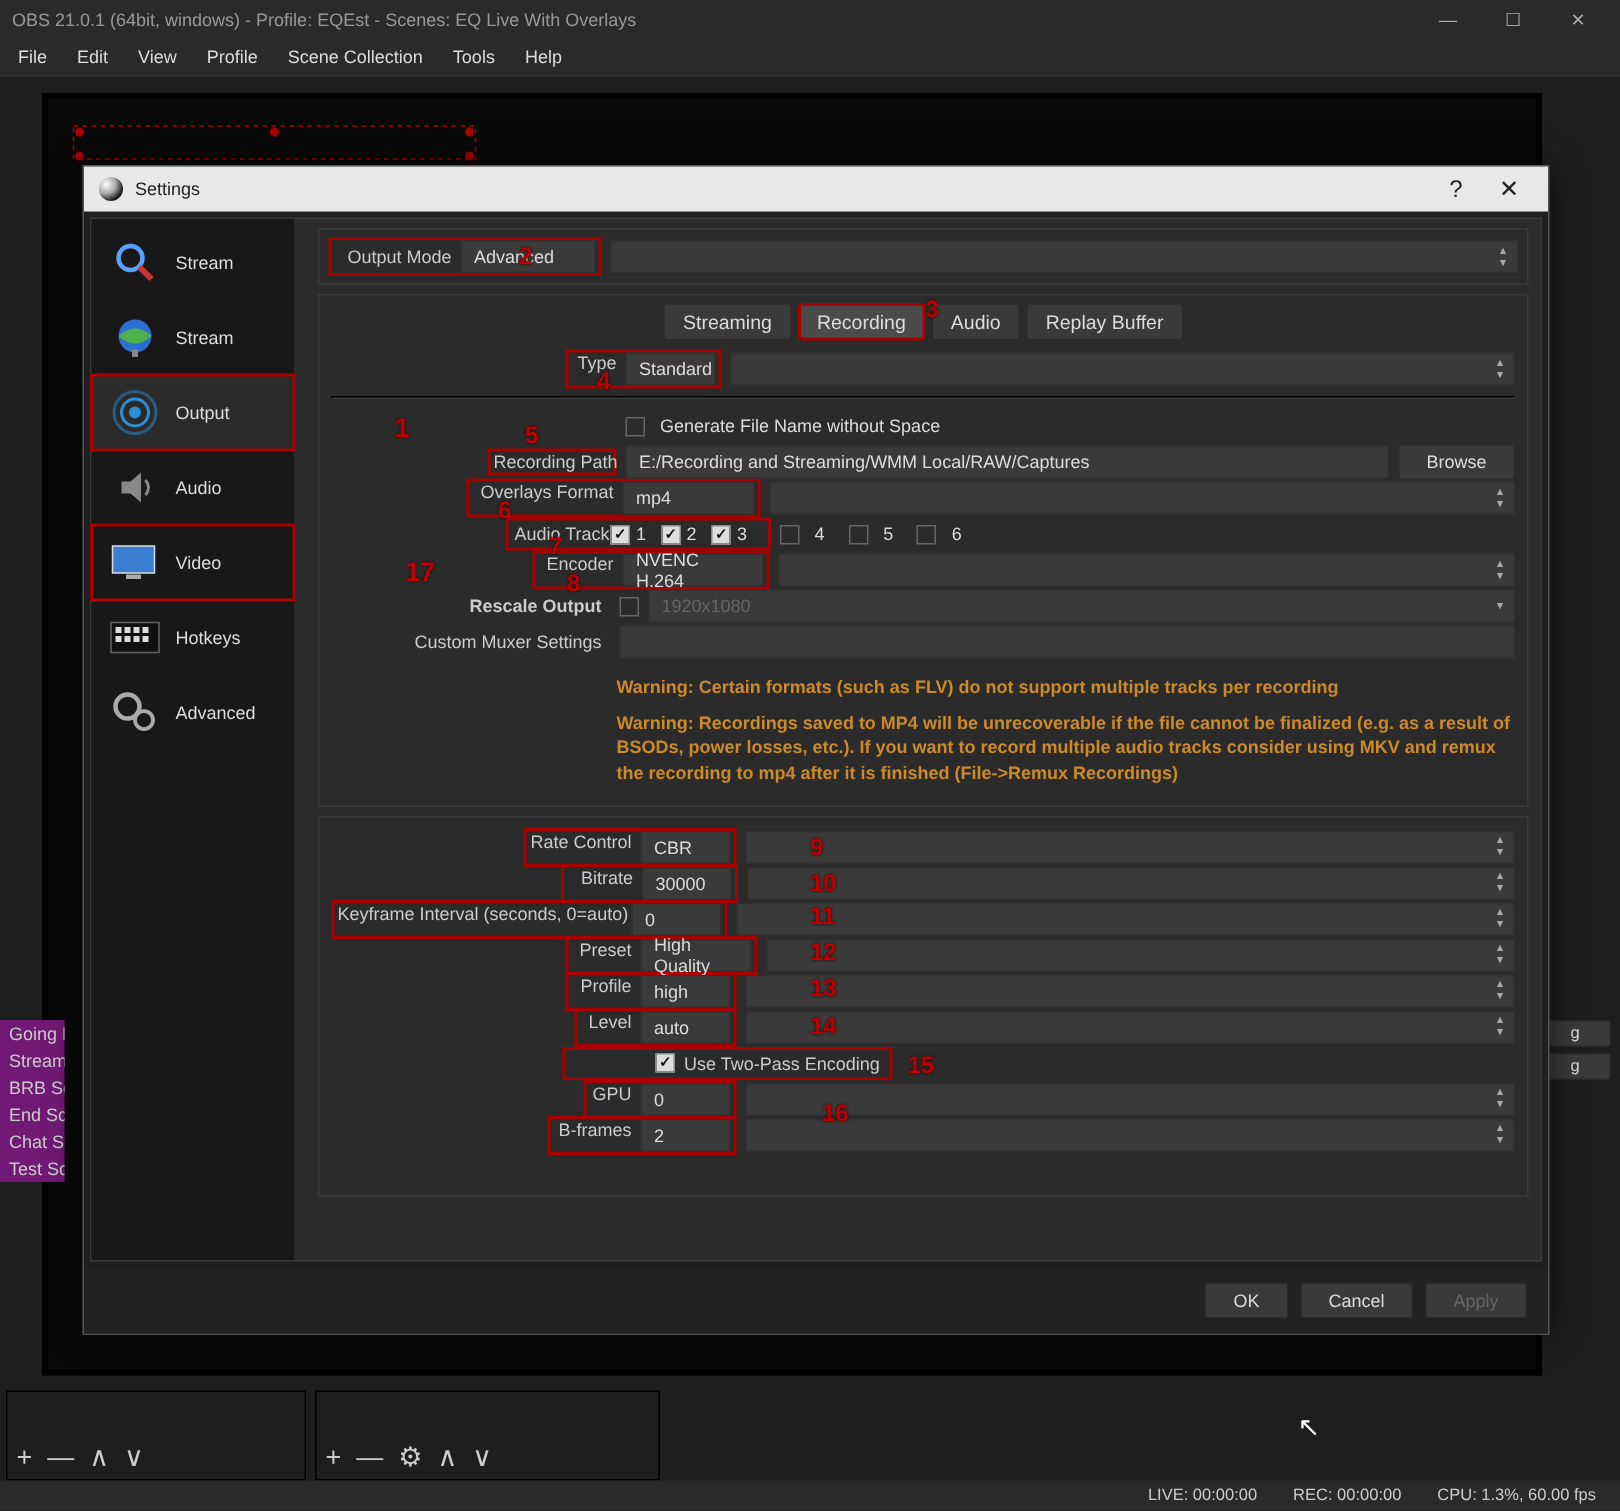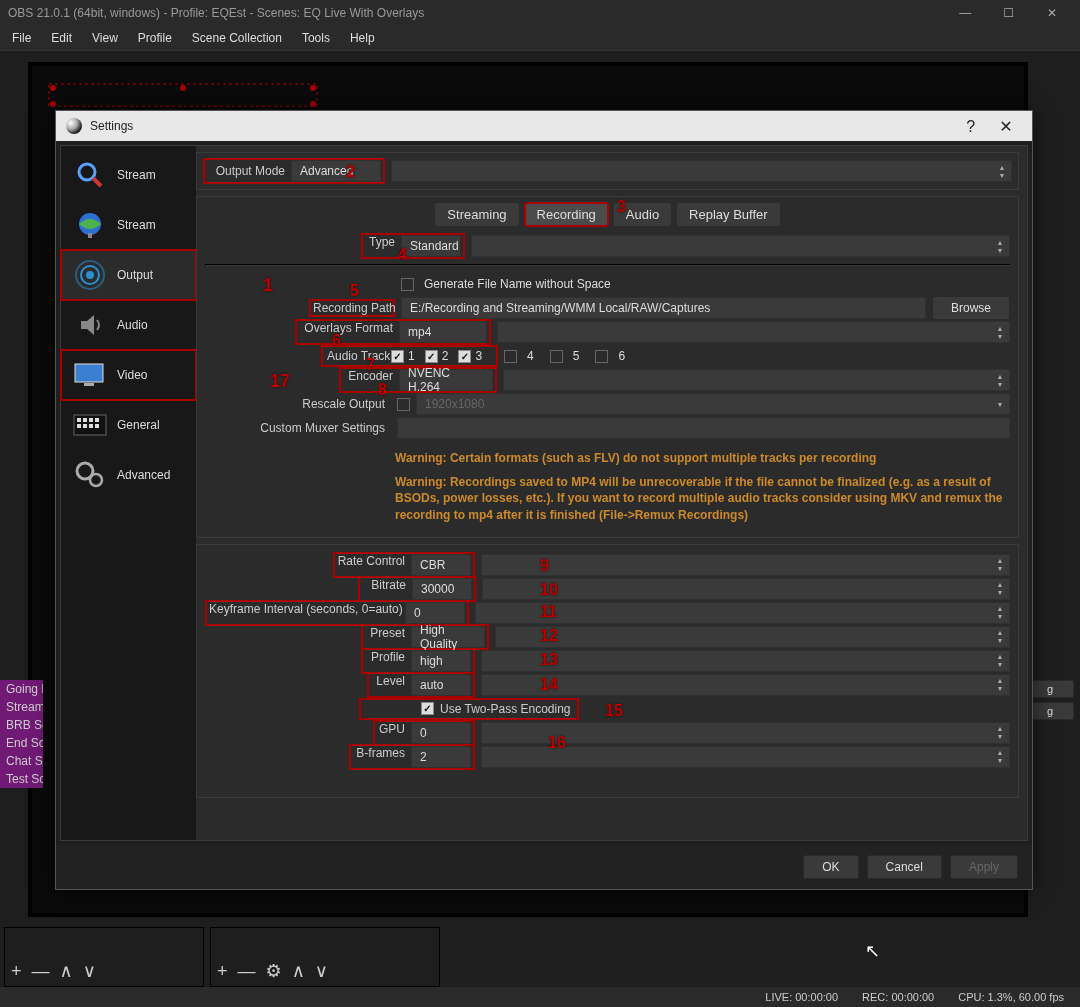--- a/index.html
+++ b/index.html
@@ -72,21 +72,21 @@
   width:135px; background:#181818; display:flex; flex-direction:column; padding-top:4px;
 }
 .side-item {
   display:flex; align-items:center; gap:10px; padding:10px 12px;
   color:#ddd; cursor:pointer; height:50px;
 }
 .side-item .icon { width:34px; height:34px; display:flex; align-items:center; justify-content:center; }
 .side-item.active { background:#2b2b2b; }
 .red-box { outline:2px solid #a00; outline-offset:-1px; }
 .content {
-  flex:1; padding:6px 8px 8px 0; display:flex; flex-direction:column; gap:2px;
+  flex:1; padding:6px 8px 8px 16px; display:flex; flex-direction:column; gap:2px;
   overflow:auto;
 }
 .panel { background:#2b2b2b; border:1px solid #3a3a3a; padding:8px 6px; }
 .row { display:flex; align-items:center; height:24px; gap:6px; }
 .label { text-align:right; color:#ccc; font-size:12px; flex:0 0 auto; padding-right:6px; white-space:nowrap; }
 .field {
   flex:1; background:#3a3a3a; color:#ddd; height:22px; display:flex; align-items:center;
   padding:0 8px; border:1px solid #303030; position:relative; font-size:12px;
 }
 .spinbtns, .dropbtn {
@@ -255,21 +255,21 @@
           <rect x="4" y="4" width="4" height="4" fill="#ddd"></rect>
               <rect x="10" y="4" width="4" height="4" fill="#ddd"></rect>
               <rect x="16" y="4" width="4" height="4" fill="#ddd"></rect>
               <rect x="22" y="4" width="4" height="4" fill="#ddd"></rect>
           <rect x="4" y="10" width="4" height="4" fill="#ddd"></rect>
               <rect x="10" y="10" width="4" height="4" fill="#ddd"></rect>
               <rect x="16" y="10" width="4" height="4" fill="#ddd"></rect>
               <rect x="22" y="10" width="4" height="4" fill="#ddd"></rect>
             </svg>
         </span>
-        <span>General</span>
+        <span>Hotkeys</span>
       </div>
       <div class="side-item">
         <span class="icon">
           <svg width="32" height="30">
               <circle cx="11" cy="11" r="8" fill="none" stroke="#aaa" stroke-width="3"></circle>
               <circle cx="22" cy="20" r="6" fill="none" stroke="#aaa" stroke-width="2.5"></circle>
             </svg>
         </span>
         <span>Advanced</span>
       </div>
@@ -380,21 +380,21 @@
           </span>
           <span class="field">
               <span class="dropbtn">
                 <span>▲</span>
                 <span>▼</span>
               </span>
             </span>
         </div>
 
         <div class="row">
-          <span class="label" style="width:186px;">Rescale Output</span>
+          <span class="label" style="width:186px;font-weight:bold;">Rescale Output</span>
           <span class="checkbox dark"></span>
           <span class="field dimmed">
               <span>1920x1080</span>
               <span class="dropbtn">
                 <span>▼</span>
               </span>
             </span>
         </div>
 
         <div class="row">

